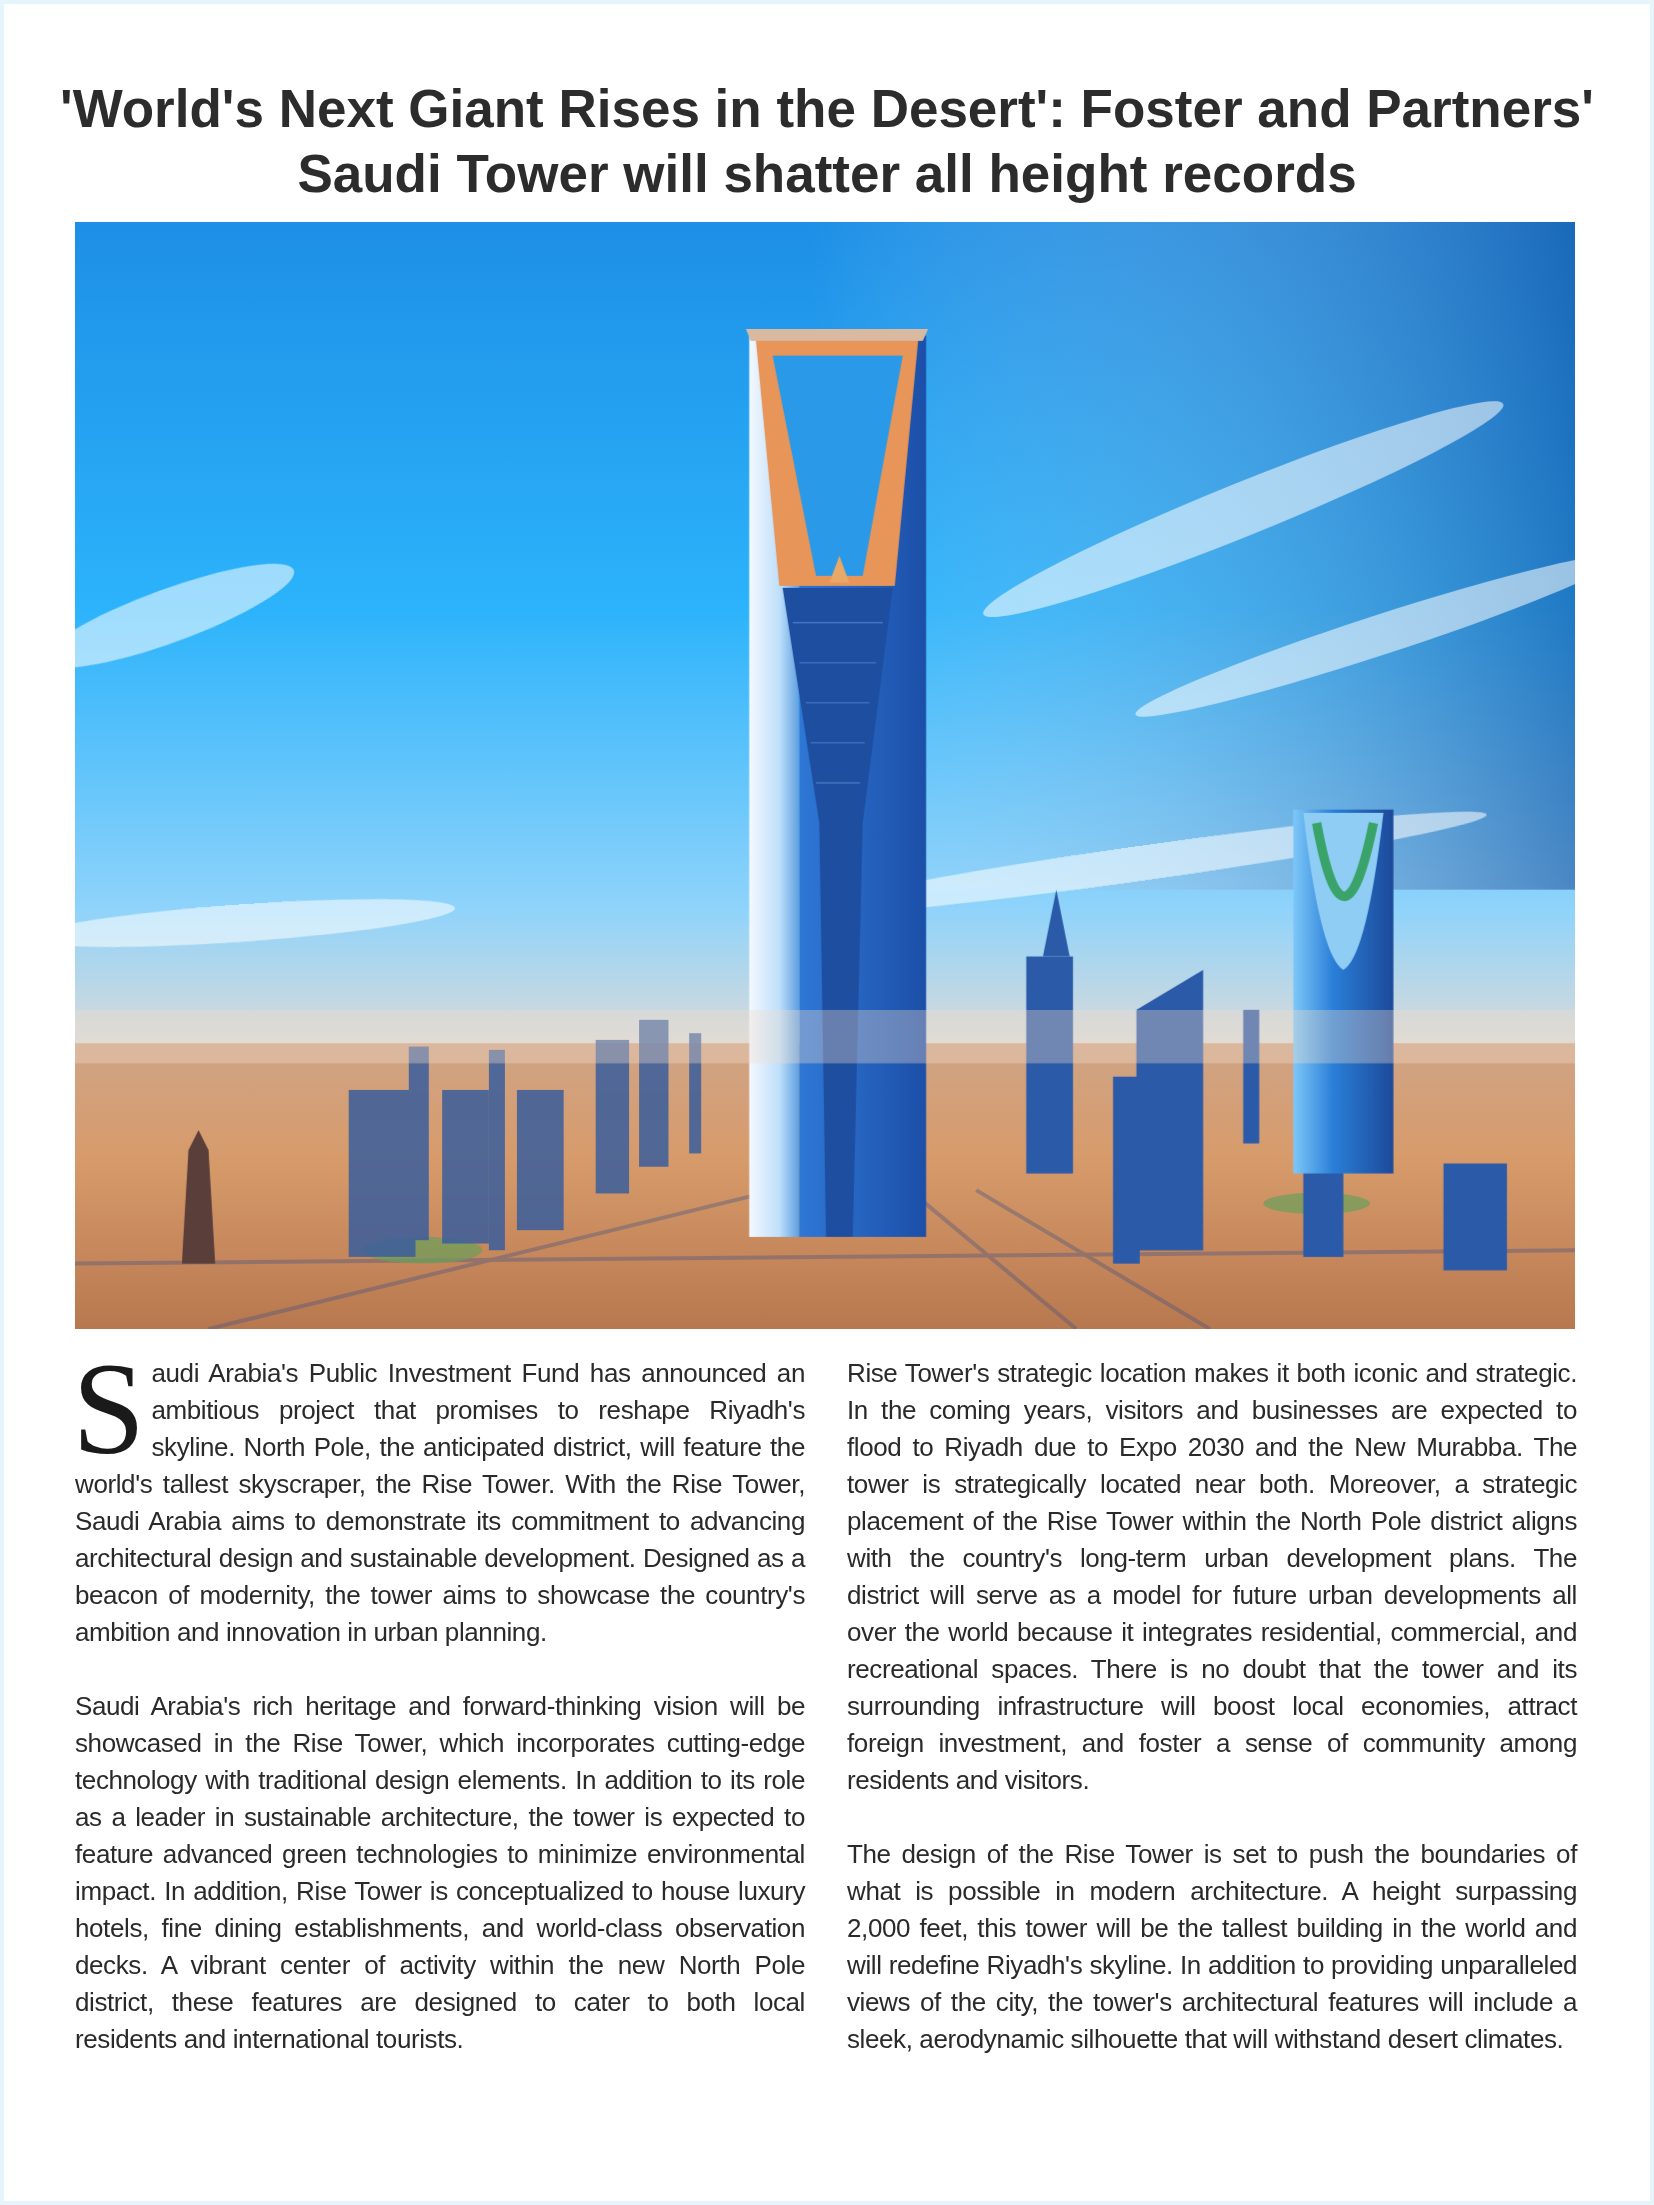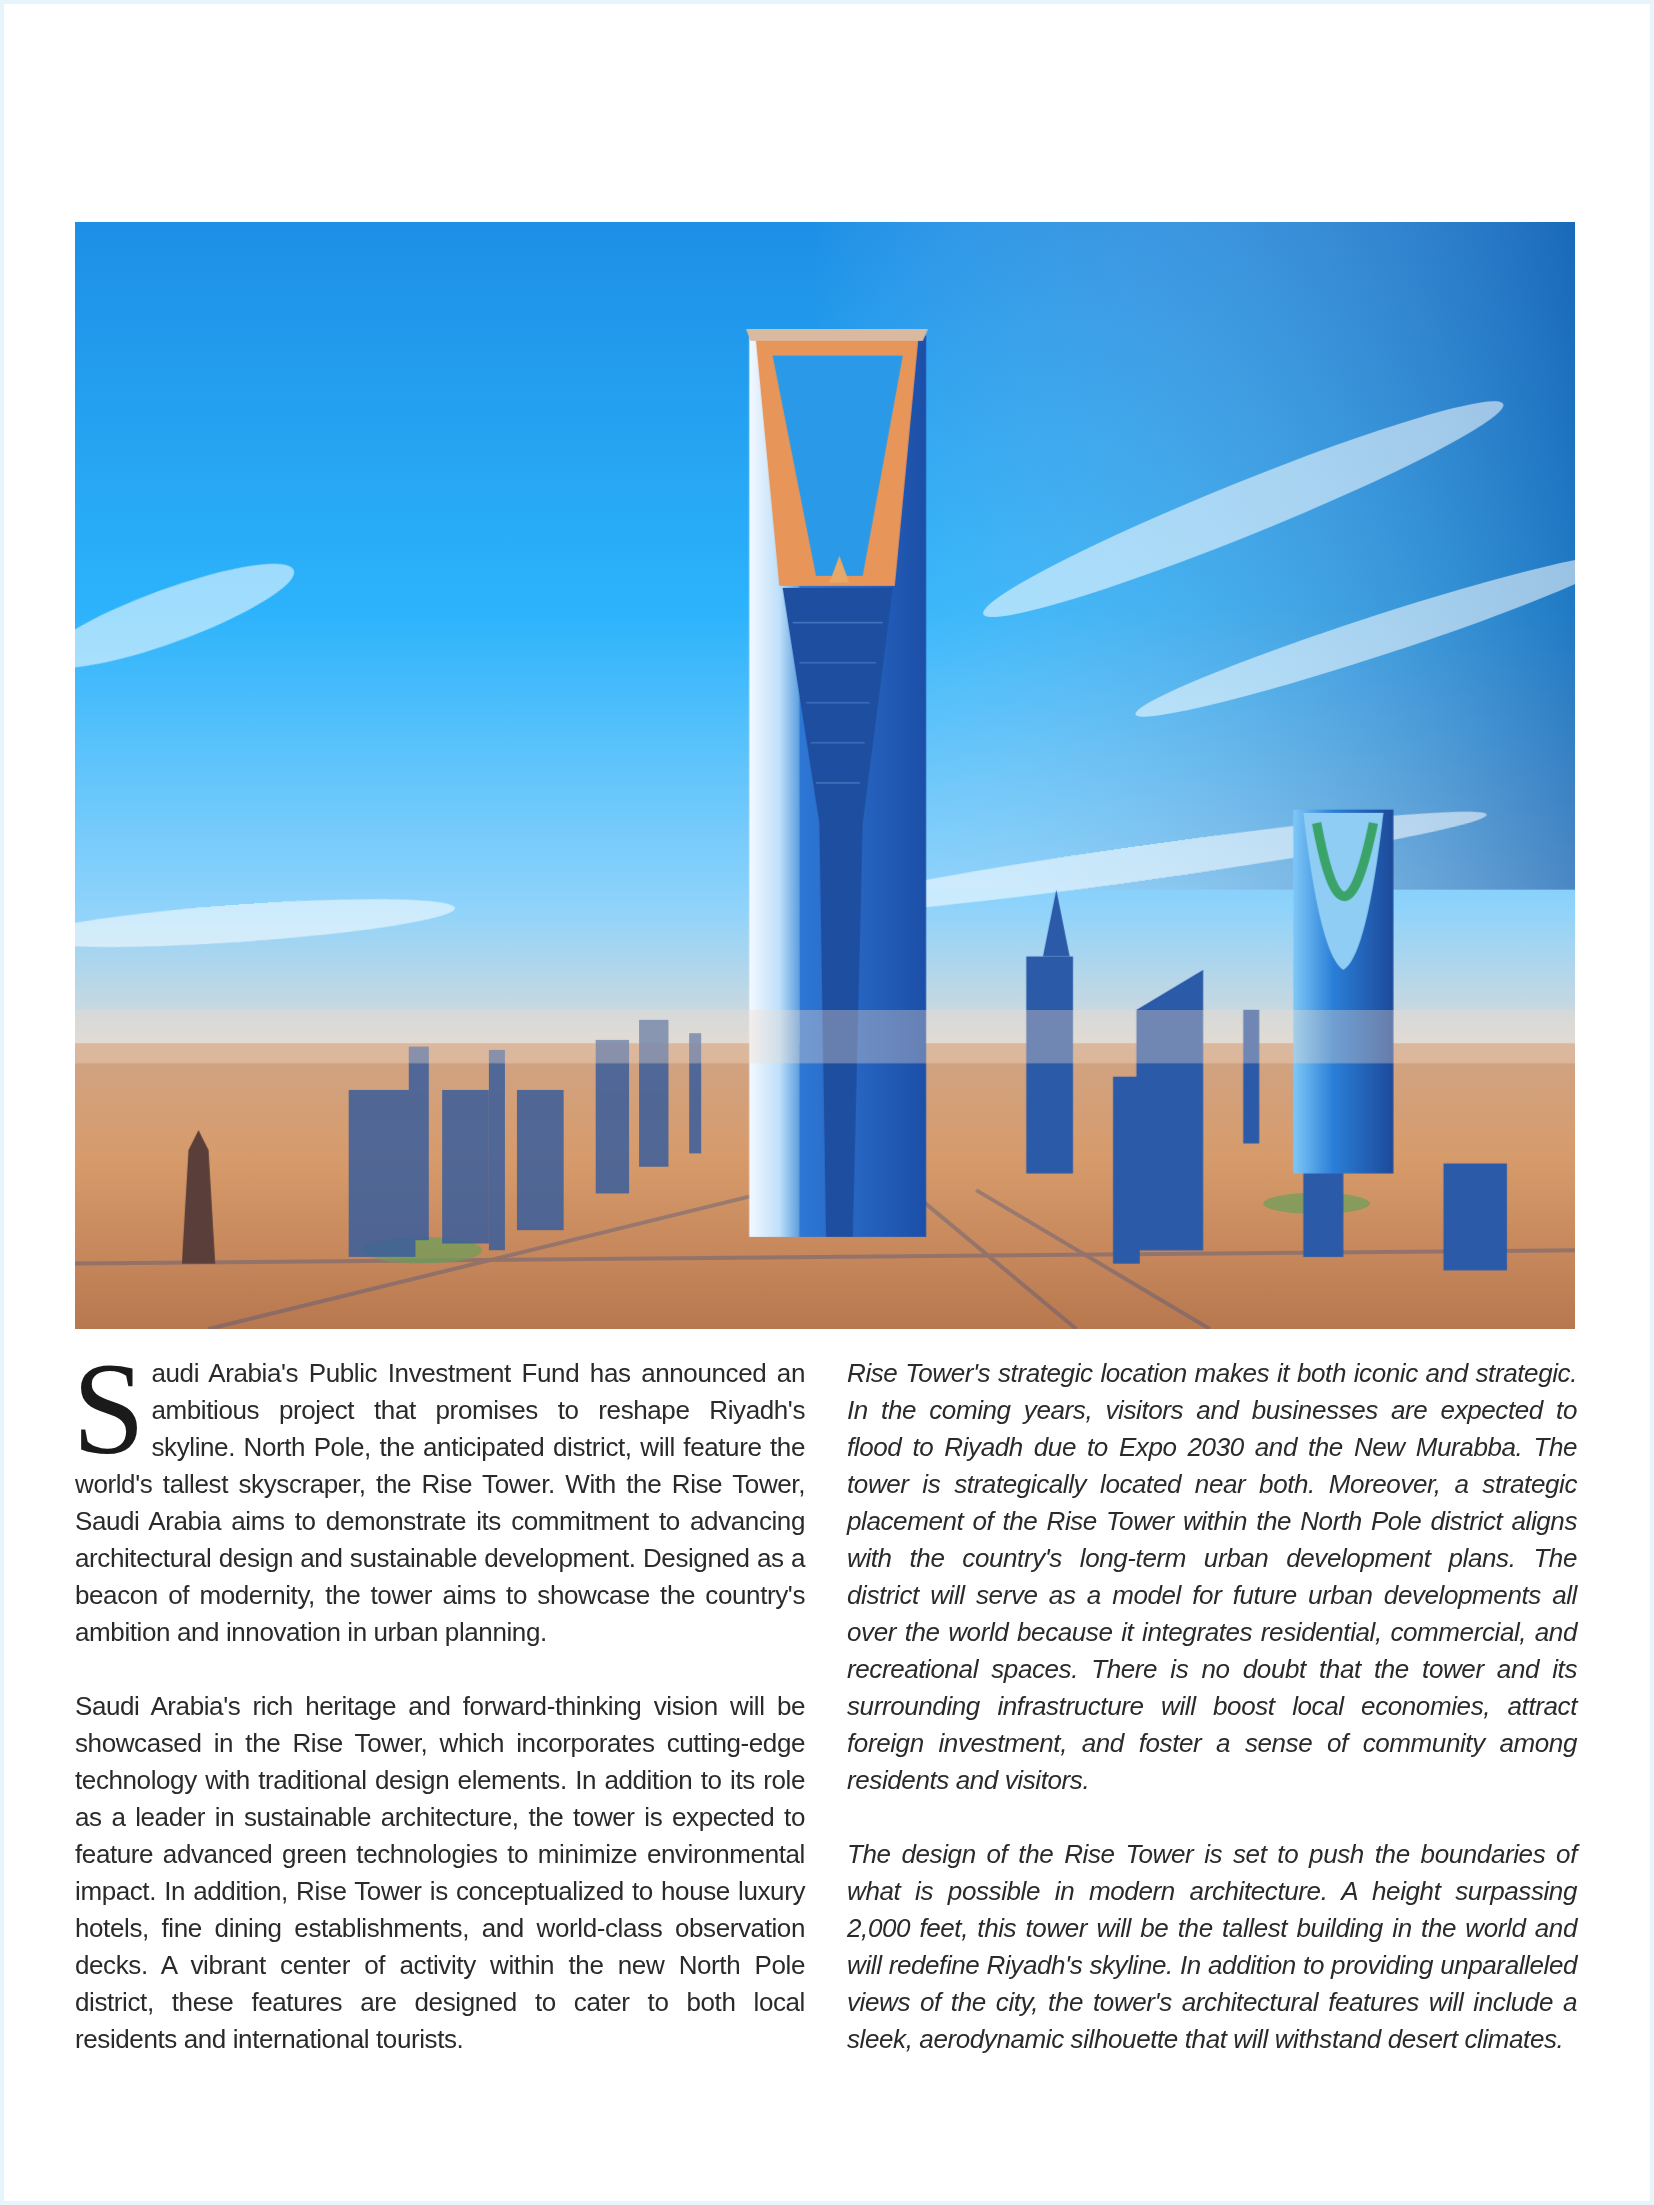--- a/index.html
+++ b/index.html
@@ -41,21 +41,21 @@
     top: 1351px;
     width: 730px;
     font-family: "Liberation Sans", sans-serif;
     font-size: 26px;
     line-height: 37px;
     color: #2a2a2a;
     text-align: justify;
     letter-spacing: -0.4px;
   }
   .col-left { left: 71px; }
-  .col-right { left: 843px; font-style: italic; }
+  .col-right { left: 843px; }
   .col p { margin: 0 0 37px 0; }
   .col p:last-child { margin-bottom: 8px; }
   .dropcap {
     float: left;
     font-family: "Liberation Serif", serif;
     font-size: 131px;
     line-height: 100px;
     height: 104px;
     margin: 4px 6.7px 0 -2.7px;
     color: #1a1a1a;
@@ -69,20 +69,21 @@
     color: #2a2a2a;
     letter-spacing: -0.3px;
   }
   .footer .sep { color: #1da1e0; padding: 0 6.7px; }
 </style>
 </head>
 <body>
 
 <div class="page">
 
+  <h1 class="title">'World's Next Giant Rises in the Desert': Foster and Partners' Saudi Tower will shatter all height records</h1>
 
   <div class="hero">
     <svg viewBox="0 0 2247 1658" preserveAspectRatio="none">
       <defs>
         <linearGradient id="sky" x1="0" y1="0" x2="0" y2="1">
           <stop offset="0" stop-color="#1d8fe6"></stop>
           <stop offset="0.35" stop-color="#2cb3fb"></stop>
           <stop offset="0.62" stop-color="#8fd3fb"></stop>
           <stop offset="0.78" stop-color="#f1dccd"></stop>
           <stop offset="1" stop-color="#e4b795"></stop>

